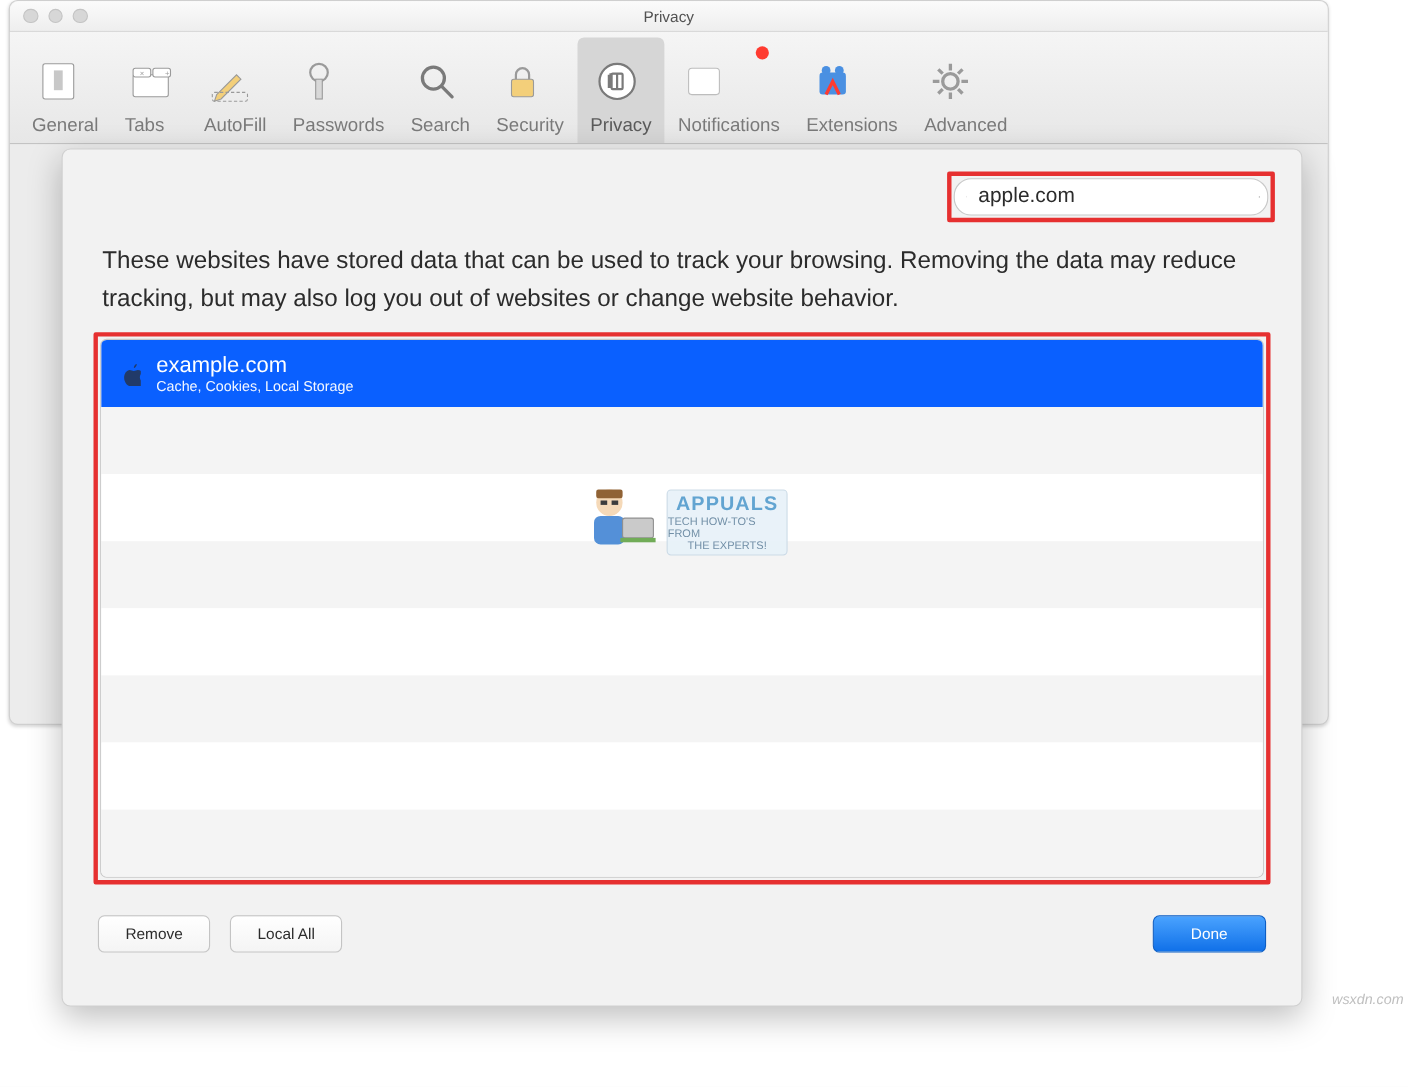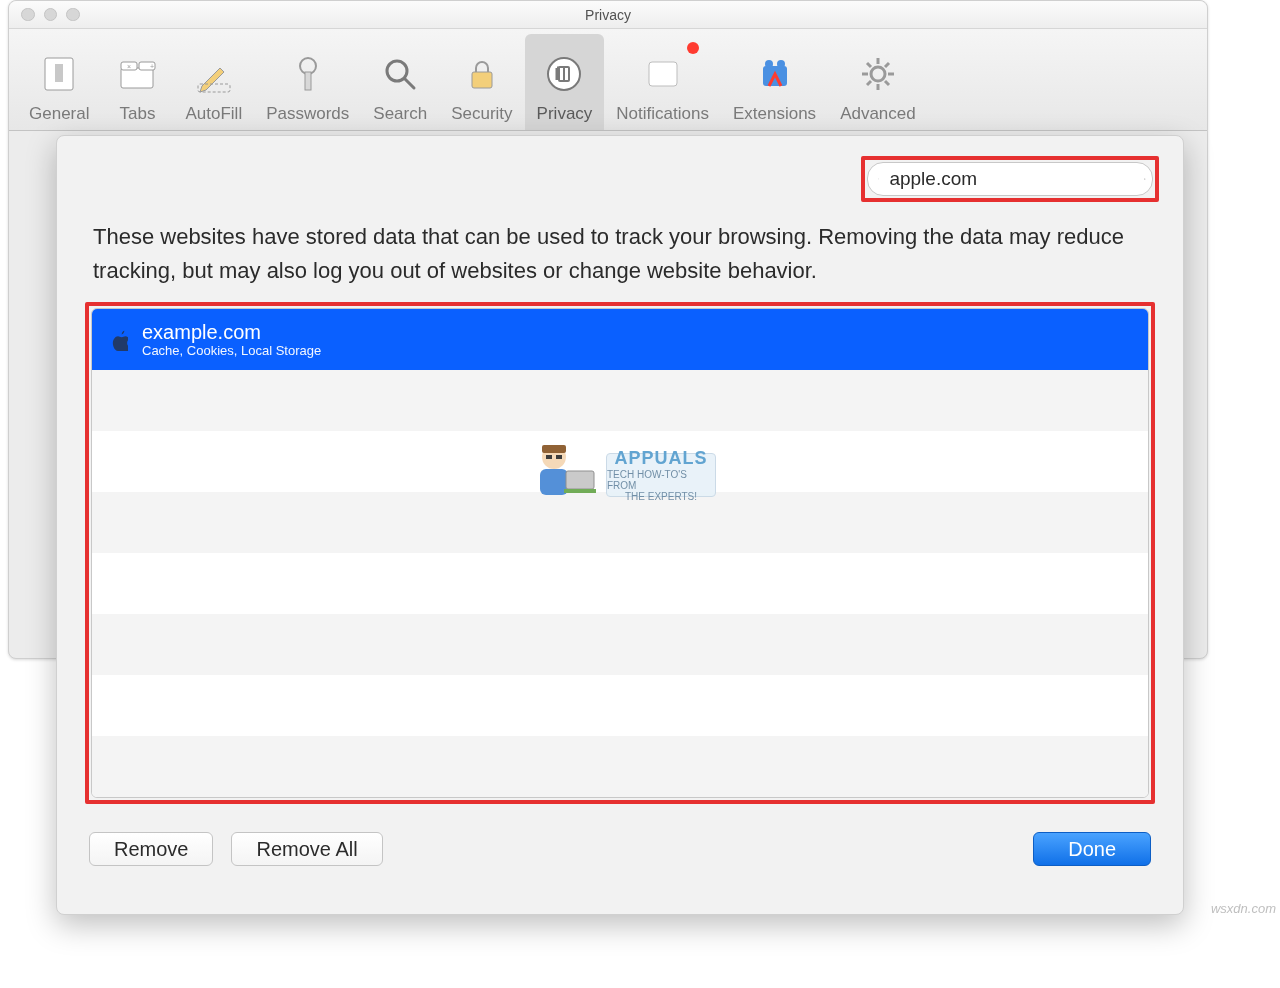--- a/index.html
+++ b/index.html
@@ -32,21 +32,21 @@
     display: flex;
     align-items: flex-end;
     padding: 4px 8px 0 8px;
     background: linear-gradient(#f5f5f5, #e7e7e7);
     border-bottom: 1px solid #c3c3c3;
     height: 102px;
   }
   .toolbar-item {
     display: flex;
     flex-direction: column;
-    align-items: center;
+    align-items: flex-start;
     justify-content: flex-end;
     padding: 4px 12px 6px 12px;
     font-size: 17px;
     color: #7a7a7a;
     cursor: default;
     border-radius: 6px 6px 0 0;
     position: relative;
     height: 96px;
   }
   .toolbar-item.selected {
@@ -135,21 +135,21 @@
   .button-row {
     display: flex;
     gap: 18px;
     margin-top: 28px;
     padding: 0 8px;
   }
   .button-row .spacer { flex: 1; }
   .mac-btn {
     height: 34px;
     padding: 0 24px;
-    font-size: 20px;
+    font-size: 14px;
     border-radius: 6px;
     border: 1px solid #c4c4c4;
     background: linear-gradient(#ffffff, #f4f4f4);
     color: #2b2b2b;
     cursor: default;
   }
   .mac-btn.primary {
     background: linear-gradient(#4aa3ff, #1070e8);
     border: 1px solid #0d5ec4;
     color: #ffffff;
@@ -161,21 +161,21 @@
     left: 520px; top: 425px;
     width: 200px; height: 100px;
     display: flex; align-items: center; gap: 6px;
     opacity: 0.95;
     pointer-events: none;
   }
   .watermark .guy {
     width: 80px; height: 80px; position: relative;
   }
   .watermark .brand-box {
-    width: 110px; height: 44px;
+    width: 110px; height: 60px;
     background: #e8f2f9; border: 1px solid #c9d9e6; border-radius: 4px;
     display: flex; flex-direction: column; align-items: center; justify-content: center;
     font-size: 10px; color: #6b8aa3;
   }
   .watermark .brand-box .big { font-size: 18px; color: #5aa0cf; font-weight: 600; letter-spacing: 1px; }
 
   .source-credit {
     position: absolute;
     right: 4px; bottom: 72px;
     font-size: 13px; color: #bfbfbf; font-style: italic;
@@ -352,21 +352,21 @@
       <div class="site-row"></div>
       <div class="site-row"></div>
       <div class="site-row"></div>
       <div class="site-row"></div>
       <div class="site-row"></div>
     </div>
   </div>
 
   <div class="button-row">
     <button class="mac-btn">Remove</button>
-    <button class="mac-btn">Remove All</button>
+    <button class="mac-btn">Local All</button>
     <div class="spacer"></div>
     <button class="mac-btn primary">Done</button>
   </div>
 
 </div>
 
 <div class="watermark">
   <div class="guy">
     <svg viewBox="0 0 80 80">
       <circle cx="34" cy="22" r="12" fill="#f5d7b5"></circle>

